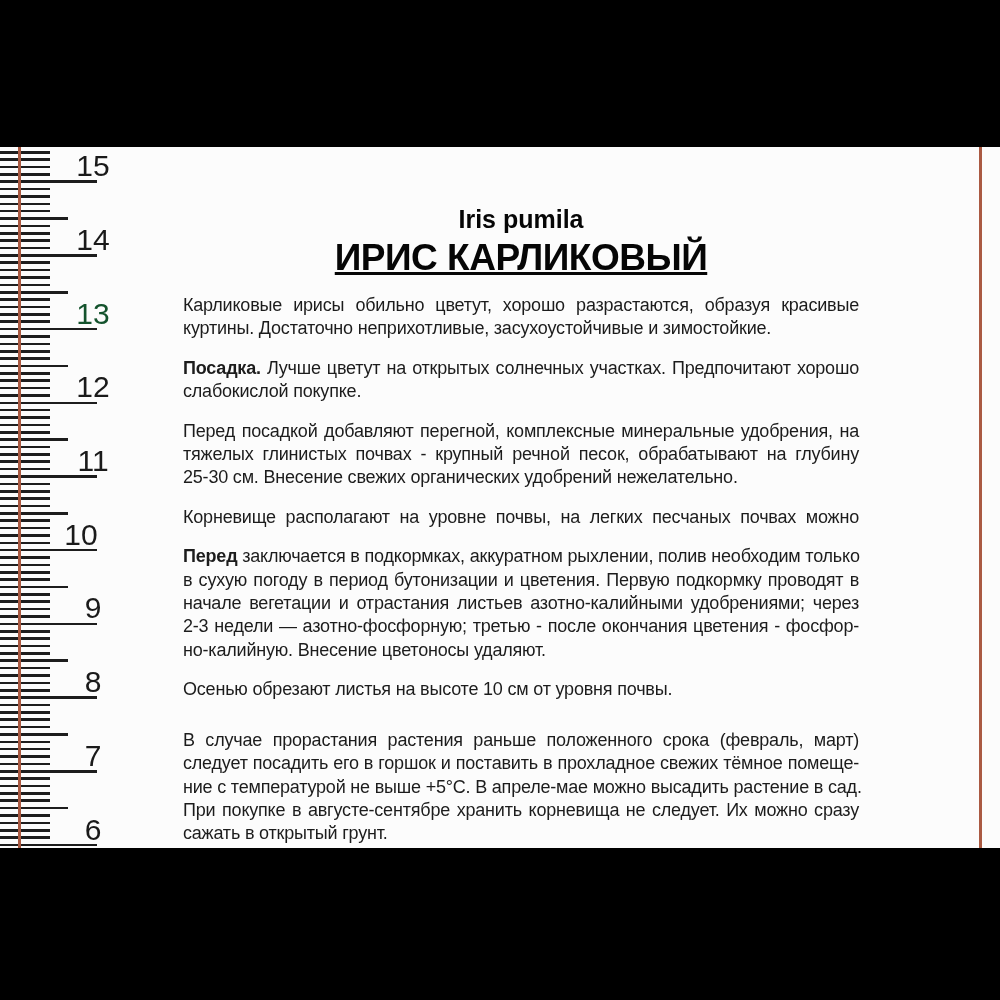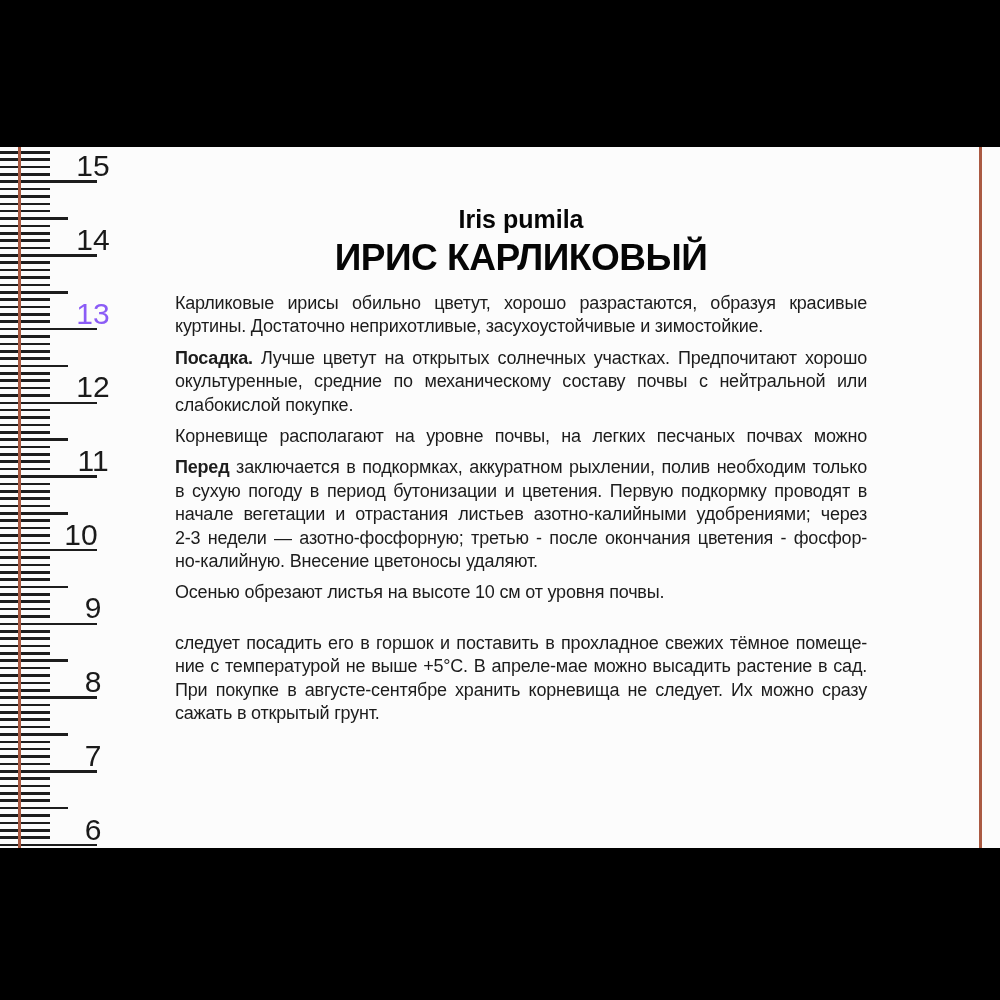--- a/index.html
+++ b/index.html
@@ -28,24 +28,24 @@
   
   .content{
     position:absolute;left:167px;top:0;width:708px;color:#1c1c1c;
   }
   .title-latin{
     margin:57px 0 0 0;text-align:center;font-size:25px;font-weight:bold;
     color:#060606;line-height:30px;
   }
   .title-ru{
     margin:4px 0 0 0;text-align:center;font-size:37px;font-weight:bold;
-    color:#060606;line-height:40px;letter-spacing:-0.5px;
+    color:#060606;line-height:40px;letter-spacing:-0.5px;text-decoration:underline;
   }
   .body-text{margin-top:14px;font-size:18px;line-height:23.4px;letter-spacing:-0.2px;}
-  .para{margin:8px;}
+  .para{margin:16px;}
   .para.gap{margin-top:27px;}
   .line{white-space:nowrap;}
   .line.just{text-align:justify;text-align-last:justify;}
   .line b{font-weight:bold;}
 </style>
 </head>
 <body>
 
 <div class="screen">
 
@@ -144,21 +144,21 @@
         <div class="tick" style="top: 645.11px; width: 50px; background: rgb(29, 29, 29);"></div>
         <div class="tick" style="top: 652.48px; width: 50px; background: rgb(29, 29, 29);"></div>
         <div class="tick" style="top: 659.85px; width: 68px; background: rgb(29, 29, 29);"></div>
         <div class="tick" style="top: 667.22px; width: 50px; background: rgb(29, 29, 29);"></div>
         <div class="tick" style="top: 674.59px; width: 50px; background: rgb(29, 29, 29);"></div>
         <div class="tick" style="top: 681.96px; width: 50px; background: rgb(29, 29, 29);"></div>
         <div class="tick" style="top: 689.33px; width: 50px; background: rgb(29, 29, 29);"></div>
         <div class="tick" style="top: 696.7px; width: 97px; background: rgb(29, 29, 29);"></div>
         <div class="ruler-num" style="left: 93px; top: 19.2px; color: rgb(26, 26, 26);">15</div>
         <div class="ruler-num" style="left: 93px; top: 92.9px; color: rgb(26, 26, 26);">14</div>
-        <div class="ruler-num" style="left: 93px; top: 166.6px; color: #8b5cf6;">13</div>
+        <div class="ruler-num" style="left: 93px; top: 166.6px; color: #14532d;">13</div>
         <div class="ruler-num" style="left: 93px; top: 240.3px; color: rgb(26, 26, 26);">12</div>
         <div class="ruler-num" style="left: 93px; top: 314px; color: rgb(26, 26, 26);">11</div>
         <div class="ruler-num" style="left: 81px; top: 387.7px; color: rgb(26, 26, 26);">10</div>
         <div class="ruler-num" style="left: 93px; top: 461.4px; color: rgb(26, 26, 26);">9</div>
         <div class="ruler-num" style="left: 93px; top: 535.1px; color: rgb(26, 26, 26);">8</div>
         <div class="ruler-num" style="left: 93px; top: 608.8px; color: rgb(26, 26, 26);">7</div>
         <div class="ruler-num" style="left: 93px; top: 682.5px; color: rgb(26, 26, 26);">6</div>
       </div>
 
     <div class="guide-line left" style="background: rgb(170, 90, 66);"></div>
@@ -167,37 +167,42 @@
     <div class="content">
       <div class="title-latin">Iris pumila</div>
       <div class="title-ru">ИРИС КАРЛИКОВЫЙ</div>
       <div class="body-text">
           <div class="para">
             <div class="line just">Карликовые ирисы обильно цветут, хорошо разрастаются, образуя красивые</div>
             <div class="line">куртины. Достаточно неприхотливые, засухоустойчивые и зимостойкие.</div>
           </div>
           <div class="para">
             <div class="line just"><b>Посадка.</b> Лучше цветут на открытых солнечных участках. Предпочитают хорошо</div>
-            <div class="line just">окультуренные, средние по механическому составу почвы с нейтральной или</div>
             <div class="line">слабокислой покупке.</div>
+          </div>
+          <div class="para">
+            <div class="line just">Перед посадкой добавляют перегной, комплексные минеральные удобрения, на</div>
+            <div class="line just">тяжелых глинистых почвах - крупный речной песок, обрабатывают на глубину</div>
+            <div class="line">25-30 см. Внесение свежих органических удобрений нежелательно.</div>
           </div>
           <div class="para">
             <div class="line just">Корневище располагают на уровне почвы, на легких песчаных почвах можно</div>
           </div>
           <div class="para">
             <div class="line just"><b>Перед</b> заключается в подкормках, аккуратном рыхлении, полив необходим только</div>
             <div class="line just">в сухую погоду в период бутонизации и цветения. Первую подкормку проводят в</div>
             <div class="line just">начале вегетации и отрастания листьев азотно-калийными удобрениями; через</div>
             <div class="line just">2-3 недели — азотно-фосфорную; третью - после окончания цветения - фосфор-</div>
             <div class="line">но-калийную. Внесение цветоносы удаляют.</div>
           </div>
           <div class="para">
             <div class="line">Осенью обрезают листья на высоте 10 см от уровня почвы.</div>
           </div>
           <div class="para gap">
+            <div class="line just">В случае прорастания растения раньше положенного срока (февраль, март)</div>
             <div class="line just">следует посадить его в горшок и поставить в прохладное свежих тёмное помеще-</div>
             <div class="line just">ние с температурой не выше +5°С. В апреле-мае можно высадить растение в сад.</div>
             <div class="line just">При покупке в августе-сентябре хранить корневища не следует. Их можно сразу</div>
             <div class="line">сажать в открытый грунт.</div>
           </div>
         </div>
     </div>
 
   </div>
 

